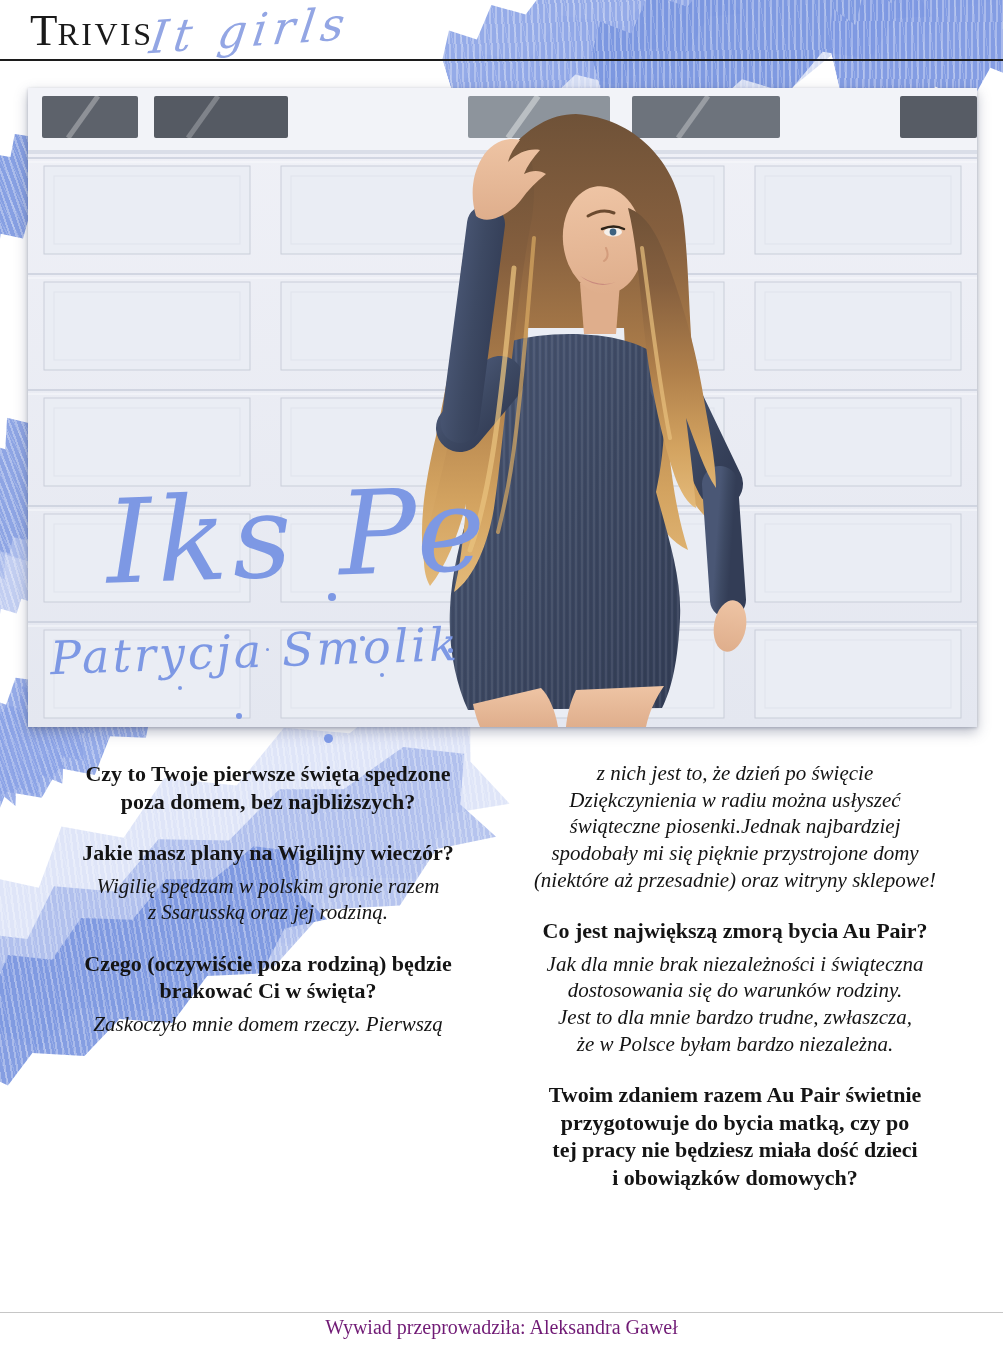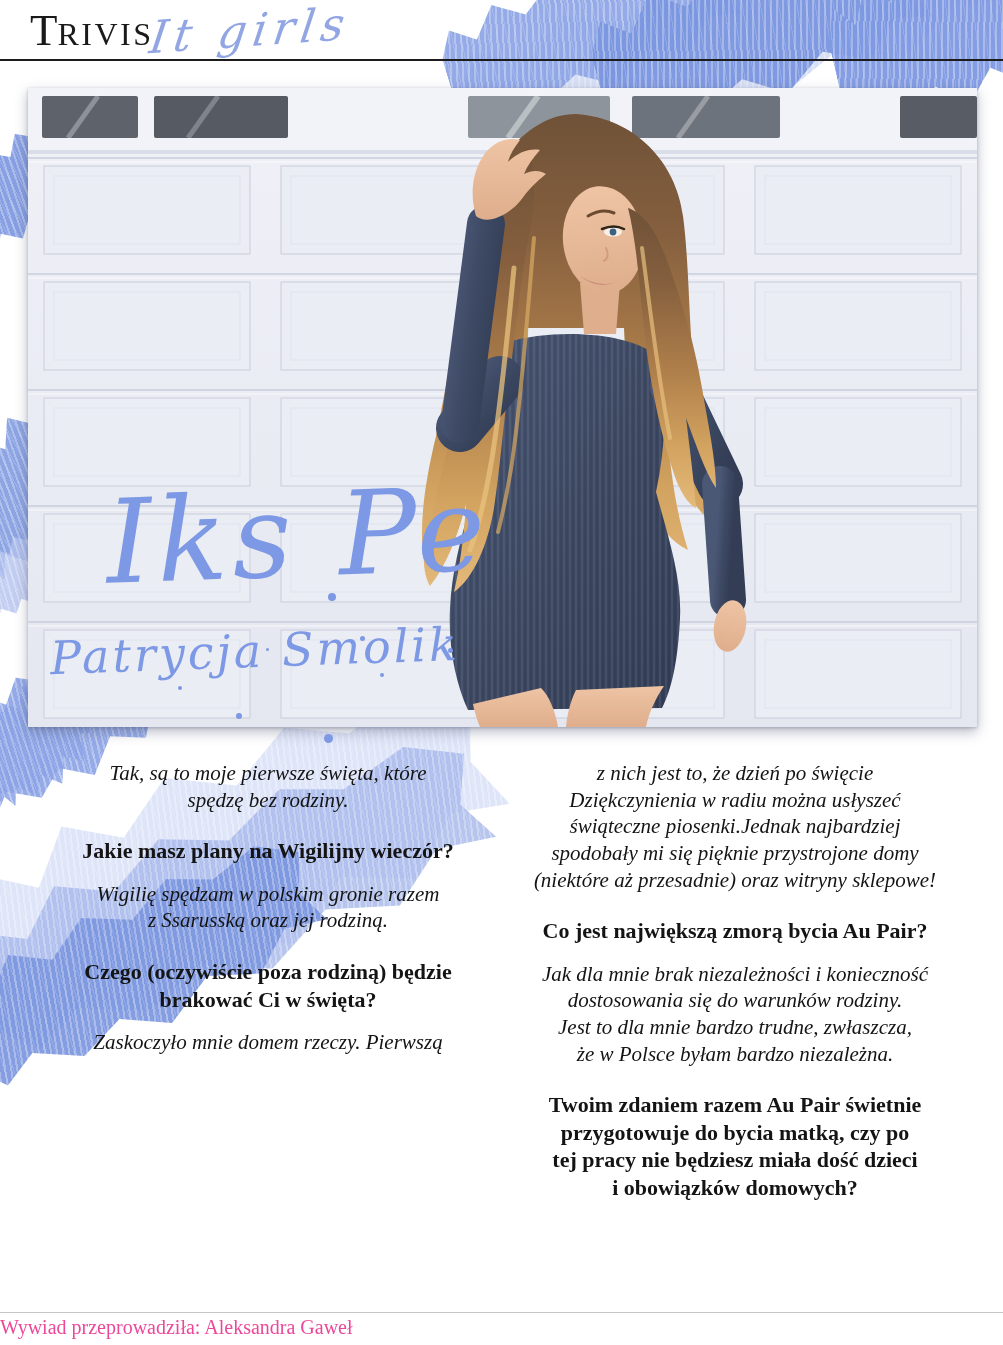--- a/index.html
+++ b/index.html
@@ -72,30 +72,30 @@
   .d8{left:238px;top:560px;width:3px;height:3px;}
 
   
   .columns{
     position:absolute;left:42px;top:760px;width:920px;z-index:2;
     display:flex;gap:14px;
   }
   .col{flex:1;text-align:center;}
   .col-left{max-width:452px;}
   .col-right{max-width:484px;}
-  .col p{white-space:pre-line;margin:16px auto;}
+  .col p{white-space:pre-line;margin:6px auto;}
   .q{font-weight:bold;font-size:22px;line-height:1.25;margin:24px auto 6px !important;}
   .a{font-style:italic;font-size:21px;line-height:1.27;}
   .col p:first-child{margin-top:0 !important;}
 
   
   .footer-rule{position:absolute;left:0;top:1312px;width:100%;height:1px;background:#c6c6c6;z-index:2;}
   .credit{
     position:absolute;left:0;top:1316px;width:100%;z-index:2;
-    font-size:20px;color:#ec4899;margin:0;
+    text-align:center;font-size:20px;color:#701a75;margin:0;
   }
 </style>
 </head>
 <body>
 
 <div class="page">
 
   <div class="stroke s1"></div>
   <div class="stroke s2"></div>
   <div class="stroke s3"></div>
@@ -251,37 +251,37 @@
     <span class="dot d3"></span>
     <span class="dot d4"></span>
     <span class="dot d5"></span>
     <span class="dot d6"></span>
     <span class="dot d7"></span>
     <span class="dot d8"></span>
   </figure>
 
   <main class="columns">
     <section class="col col-left">
-      <p class="a">Tak, są to moje pierwsze święta, które
-spędzę bez rodziny.</p>
+      <p class="q">Czy to Twoje pierwsze święta spędzone
+poza domem, bez najbliższych?</p>
       <p class="q">Jakie masz plany na Wigilijny wieczór?</p>
       <p class="a">Wigilię spędzam w polskim gronie razem
 z Ssarusską oraz jej rodziną.</p>
       <p class="q">Czego (oczywiście poza rodziną) będzie
 brakować Ci w święta?</p>
       <p class="a">Zaskoczyło mnie domem rzeczy. Pierwszą</p>
     </section>
     <section class="col col-right">
       <p class="a">z nich jest to, że dzień po święcie
 Dziękczynienia w radiu można usłyszeć
 świąteczne piosenki.Jednak najbardziej
 spodobały mi się pięknie przystrojone domy
 (niektóre aż przesadnie) oraz witryny sklepowe!</p>
       <p class="q">Co jest największą zmorą bycia Au Pair?</p>
-      <p class="a">Jak dla mnie brak niezależności i konieczność
+      <p class="a">Jak dla mnie brak niezależności i świąteczna
 dostosowania się do warunków rodziny.
 Jest to dla mnie bardzo trudne, zwłaszcza,
 że w Polsce byłam bardzo niezależna.</p>
       <p class="q">Twoim zdaniem razem Au Pair świetnie
 przygotowuje do bycia matką, czy po
 tej pracy nie będziesz miała dość dzieci
 i obowiązków domowych?</p>
     </section>
   </main>
 

